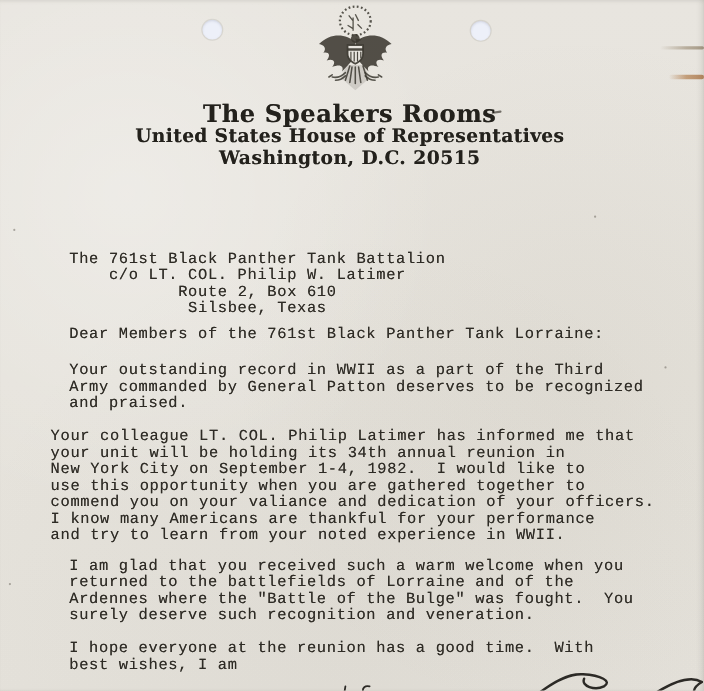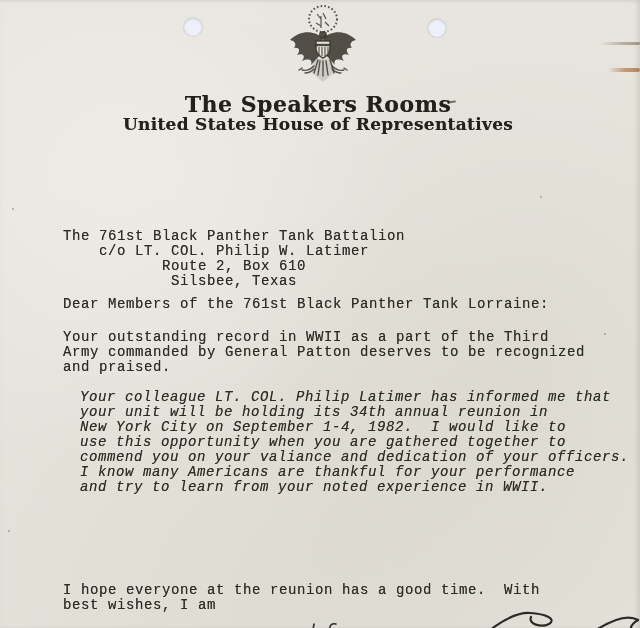--- a/index.html
+++ b/index.html
@@ -46,21 +46,21 @@
     position:absolute;
     font-family:"Liberation Mono","DejaVu Sans Mono",monospace;
     font-size:14px;line-height:15px;letter-spacing:.6px;
     color:#2e2b25;white-space:pre;
     text-shadow:0 0 .5px rgba(46,43,37,.65);
   }
   .date{left:263px;top:182px;}
   .recipient{left:63px;top:229px;text-align:center;}
   .salutation{left:63px;top:297px;}
   .p1{left:63px;top:330px;}
-  .p2{left:80px;top:390px;font-style:italic;}
+  .p2{left:46px;top:390px;}
   .p3{left:63px;top:508px;}
   .p4{left:63px;top:583px;}
   .sigsvg{position:absolute;left:0;top:0;}
 </style>
 </head>
 <body>
 
 <div class="page">
 
   <div class="hole left"></div>
@@ -93,36 +93,41 @@
     <g fill="none" stroke="#3c3931" stroke-opacity=".85" stroke-width="1.4" stroke-linecap="round">
       <path d="M34,56 l-4,13 m6,-12 l-2,14 m5,-14 l0,15 m3,-15 l2,14 m2,-15 l4,13"></path>
       <path d="M30,62 c-4,4 -8,5 -12,4 m12,-1 c-3,3 -6,4 -9,4"></path>
       <path d="M48,62 c4,4 8,5 12,4 m-12,-1 c3,3 6,4 9,4"></path>
       <path d="M18,64 l-3,2 m45,-2 l3,2"></path>
     </g>
   </svg>
 
   <div class="lh lh1">The Speakers Rooms</div>
   <div class="lh lh2">United States House of Representatives</div>
+  <div class="lh lh3">Washington, D.C. 20515</div>
 
   <div class="tw recipient">The 761st Black Panther Tank Battalion
 c/o LT. COL. Philip W. Latimer
 Route 2, Box 610
 Silsbee, Texas</div>
   <div class="tw salutation">Dear Members of the 761st Black Panther Tank Lorraine:</div>
   <div class="tw p1">Your outstanding record in WWII as a part of the Third
 Army commanded by General Patton deserves to be recognized
 and praised.</div>
   <div class="tw p2">Your colleague LT. COL. Philip Latimer has informed me that
 your unit will be holding its 34th annual reunion in
 New York City on September 1-4, 1982.  I would like to
 use this opportunity when you are gathered together to
 commend you on your valiance and dedication of your officers.
 I know many Americans are thankful for your performance
 and try to learn from your noted experience in WWII.</div>
+  <div class="tw p3">I am glad that you received such a warm welcome when you
+returned to the battlefields of Lorraine and of the
+Ardennes where the "Battle of the Bulge" was fought.  You
+surely deserve such recognition and veneration.</div>
   <div class="tw p4">I hope everyone at the reunion has a good time.  With
 best wishes, I am</div>
 
   <svg class="sigsvg" width="640" height="628" viewBox="0 0 640 628">
     <g fill="none" stroke="#2c2a26" stroke-linecap="round">
       <path d="M490,630 C502,621 516,612 530,613 C546,614 557,619 549,624 C541,628 528,624 531,617" stroke-width="2.2"></path>
       <path d="M596,630 C612,620 628,614 638,620" stroke-width="2.2"></path>
       <path d="M638,620 C633,623 630,626 631,630" stroke-width="2.2"></path>
       <path d="M313,630 L314,624" stroke-width="1.6"></path>
       <path d="M330,630 C329,625 332,623 336,624" stroke-width="1.6"></path>

